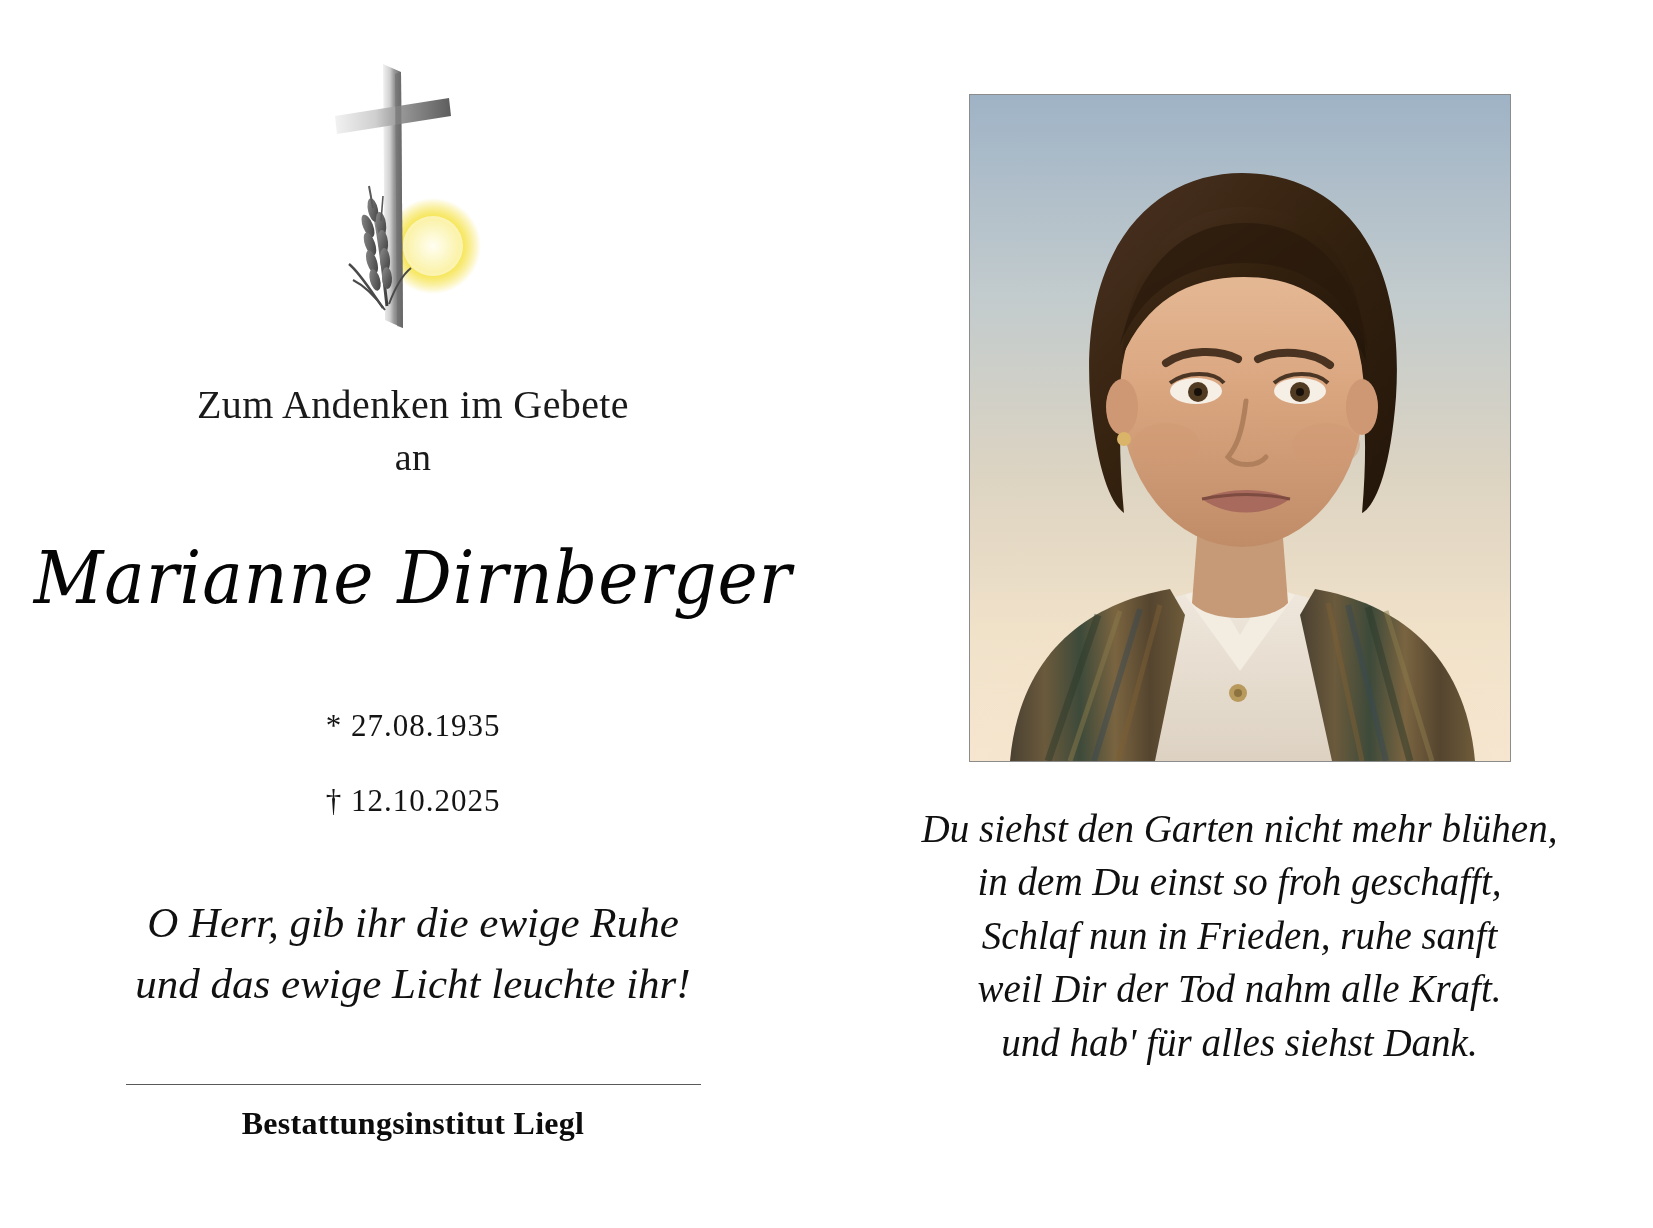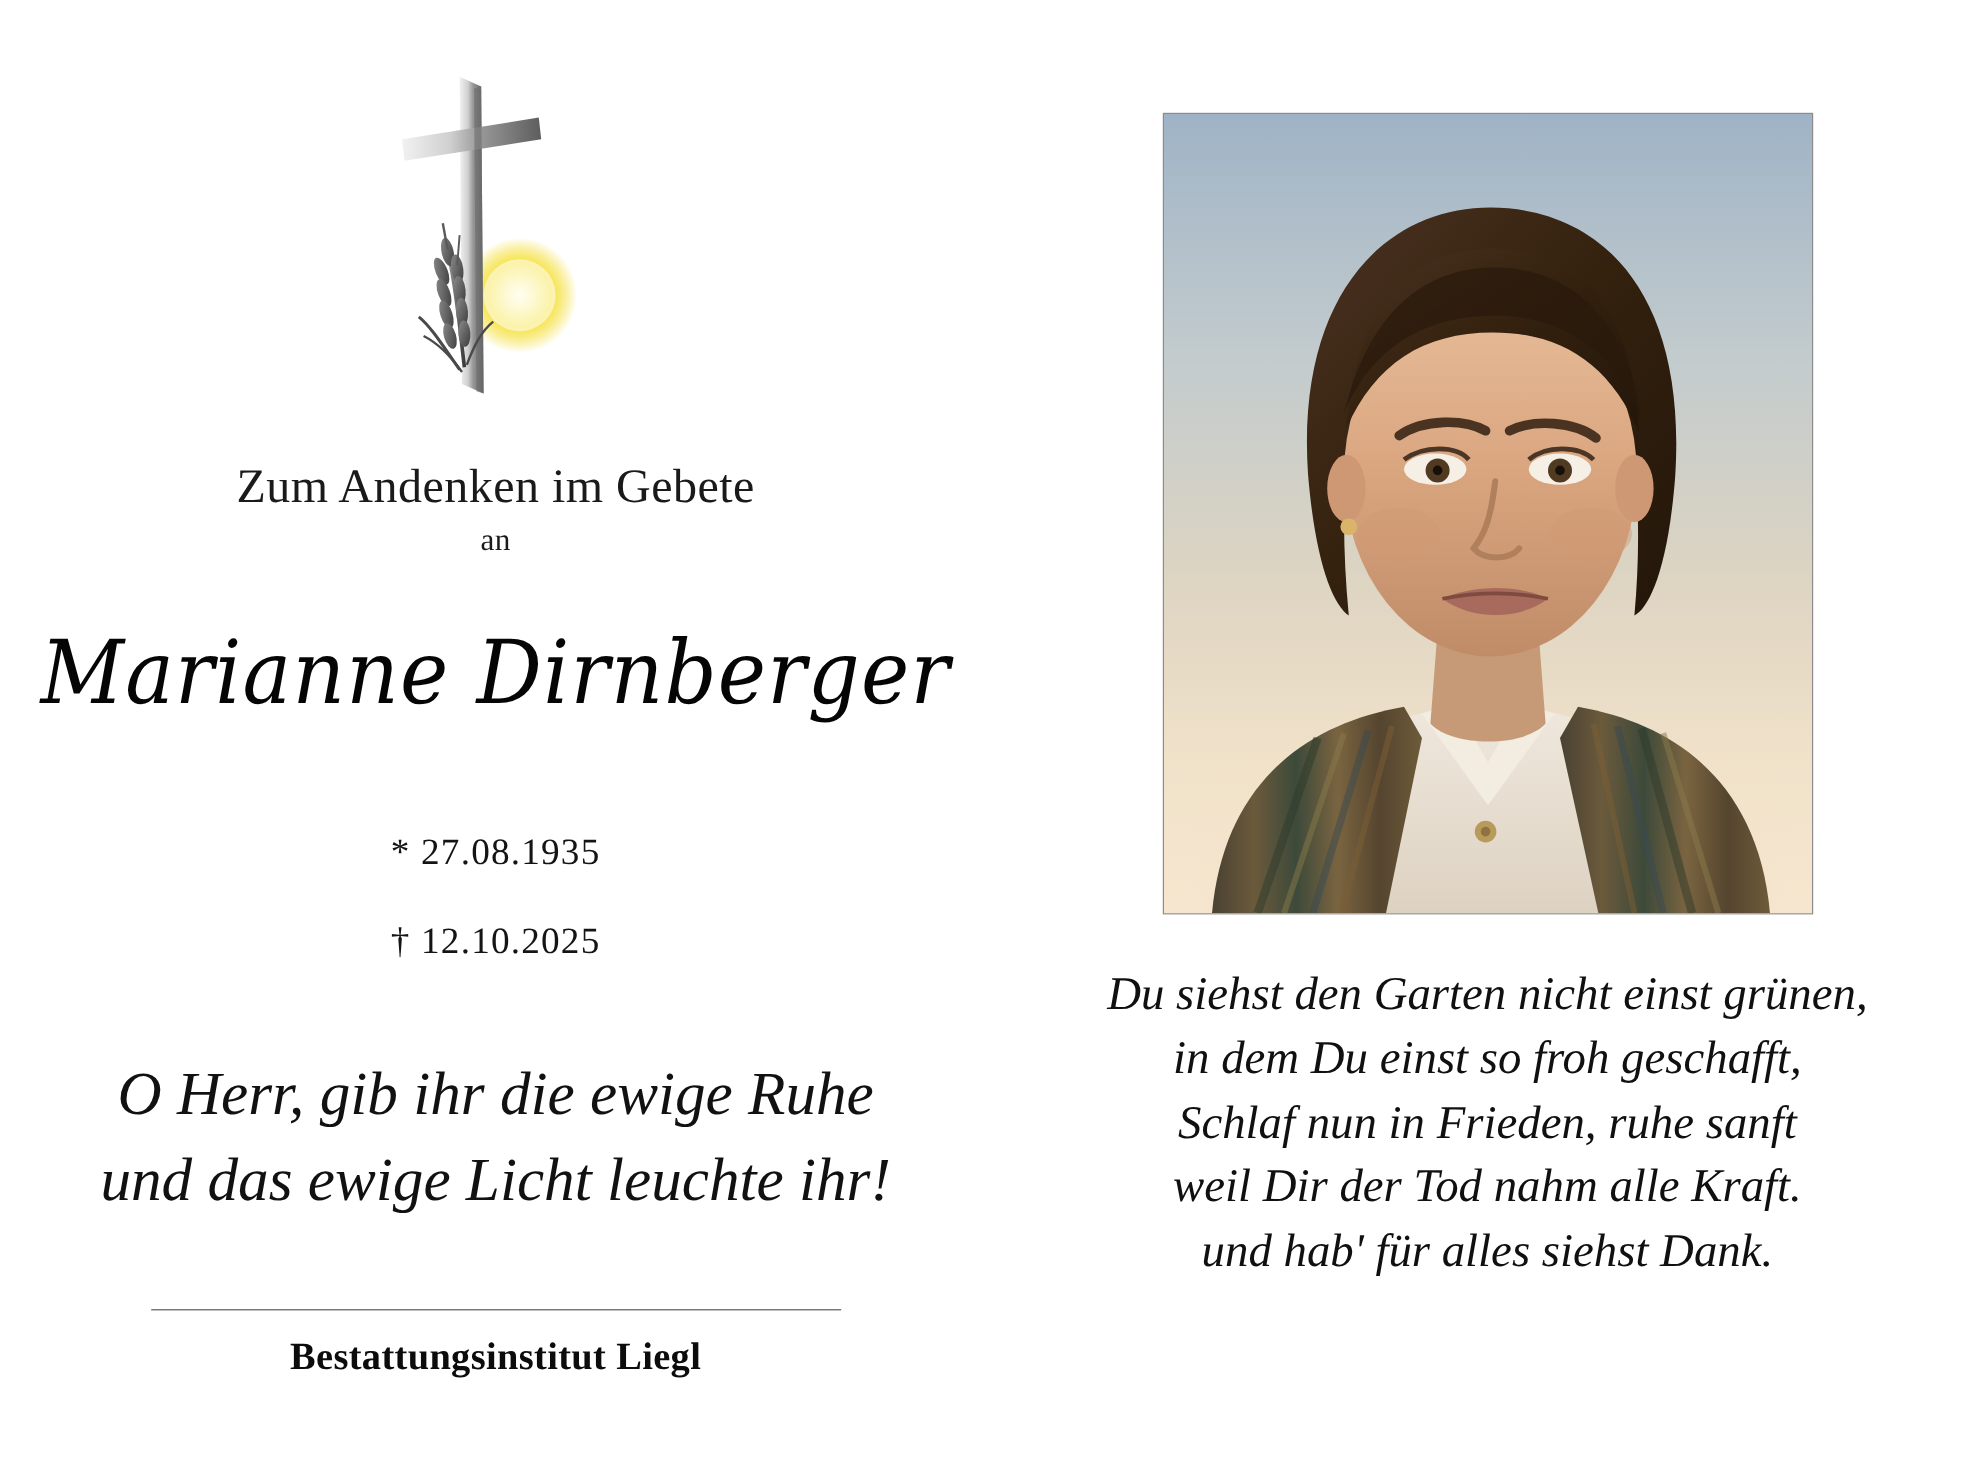--- a/index.html
+++ b/index.html
@@ -41,21 +41,21 @@
   .memoriam {
     margin-top: 30px;
     text-align: center;
     font-size: 40px;
     line-height: 1.35;
     color: #1a1a1a;
     letter-spacing: 0.4px;
   }
   .memoriam .line2 {
     display: block;
-    font-size: 26px;
+    font-size: 38px;
   }
   .name {
     margin-top: 55px;
     font-family: "DejaVu Serif", "Liberation Serif", serif;
     font-style: italic;
     font-size: 68px;
     letter-spacing: 1px;
     color: #050505;
     white-space: nowrap;
     text-align: center;
@@ -66,21 +66,21 @@
     text-align: center;
     font-size: 31px;
     line-height: 2.4;
     color: #141414;
     letter-spacing: 1px;
   }
   .verse {
     margin-top: 54px;
     text-align: center;
     font-style: italic;
-    font-size: 51px;
+    font-size: 43px;
     line-height: 1.42;
     color: #111111;
   }
   .divider {
     margin-top: 70px;
     width: 575px;
     height: 1px;
     background: #5a5a5a;
   }
   .institute {
@@ -298,20 +298,20 @@
 
           <ellipse cx="196" cy="350" rx="34" ry="22" fill="#cf9a74" opacity="0.45"></ellipse>
           <ellipse cx="356" cy="350" rx="34" ry="22" fill="#cf9a74" opacity="0.45"></ellipse>
 
           <path d="M236 430 C260 442 290 442 312 430" stroke="#b78congratulations" stroke-width="0" fill="none"></path>
         </svg>
       </div>
     </div>
 
     <div class="poem">
-      <span class="pl">Du siehst den Garten nicht einst grünen,</span>
+      <span class="pl">Du siehst den Garten nicht mehr blühen,</span>
       <span class="pl">in dem Du einst so froh geschafft,</span>
       <span class="pl">Schlaf nun in Frieden, ruhe sanft</span>
       <span class="pl">weil Dir der Tod nahm alle Kraft.</span>
       <span class="pl">und hab' für alles siehst Dank.</span>
     </div>
   </div>
 </div>
 
 </body></html>

